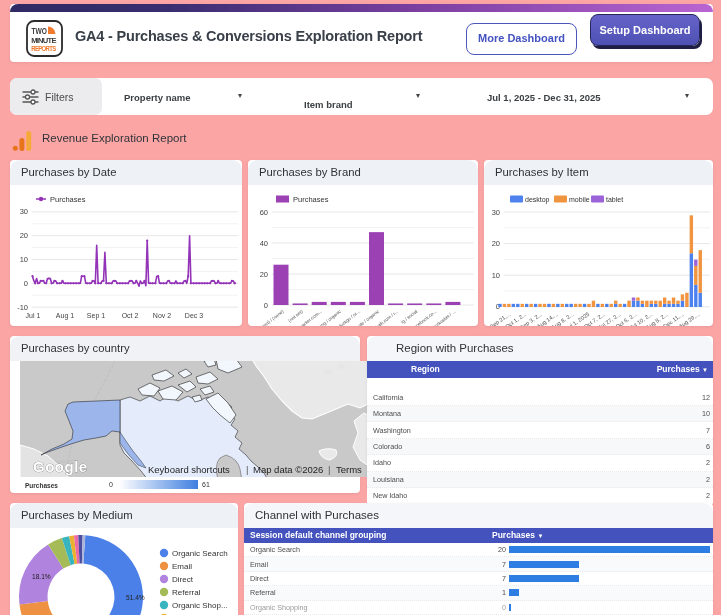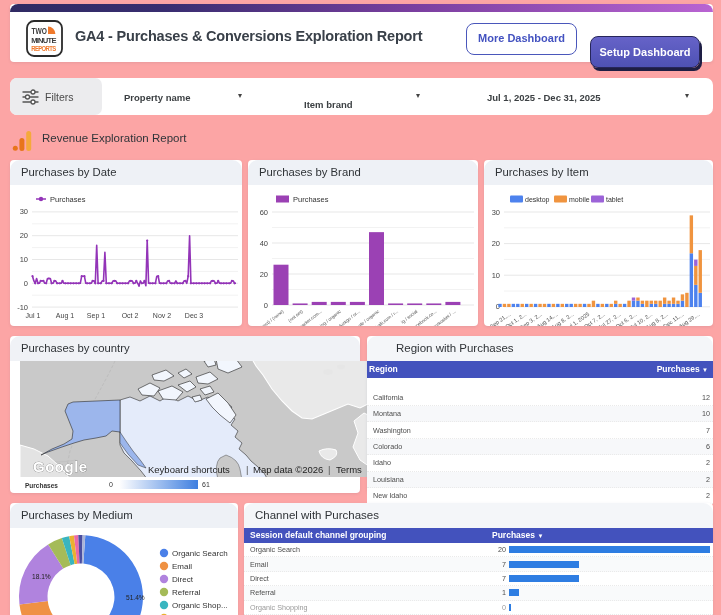--- a/index.html
+++ b/index.html
@@ -2,21 +2,21 @@
 <html><head><meta charset="utf-8"><style>
 * { margin:0; padding:0; box-sizing:border-box; }
 body { font-family:"Liberation Sans",sans-serif; }
 .page { position:relative; width:721px; height:615px; background:#fca5a5; overflow:hidden; }
 .abs { position:absolute; }
 .card { position:absolute; background:#fff; border-radius:4px; box-shadow:0 1px 3px rgba(50,60,90,0.10); }
 .chead { position:absolute; left:0; top:0; right:0; height:25px; background:#eef1f6; border-radius:10px 10px 0 0;
   font-size:11.3px; color:#2f3337; line-height:25px; padding-left:11px; }
 .btn1 { position:absolute; left:466px; top:23px; width:111px; height:32px; background:#fff; border:1.5px solid #4a57bb;
   border-radius:8px; color:#4352c0; font-size:11px; font-weight:bold; text-align:center; line-height:29px; }
-.btn2 { position:absolute; left:590px; top:36px; width:110px; height:32px; background:linear-gradient(#6663c8,#4e51b4);
+.btn2 { position:absolute; left:590px; top:14px; width:110px; height:32px; background:linear-gradient(#6663c8,#4e51b4);
   border:1px solid #26265a; border-radius:8px; color:#fff; font-size:11px; font-weight:bold; text-align:center; line-height:30px; box-shadow:2px 3px 0 #1e1e44; }
 .trow { display:flex; height:16.43px; font-size:7.2px; color:#4d4d4d; align-items:center; border-bottom:1px dotted #eaeaea; }
 .tl { padding-left:6px; flex:1; }
 .tv { padding-right:3px; }
 .crow { display:flex; height:14.4px; font-size:7.2px; color:#4d4d4d; align-items:center; border-bottom:1px dotted #eaeaea; position:relative; }
 .cl { padding-left:6px; width:150px; }
 .cv { position:absolute; right:207px; width:40px; text-align:right; }
 .cbar { position:absolute; left:265px; height:7px; background:#2e7de2; }
 </style></head><body>
 <div class="page">
@@ -339,21 +339,21 @@
 </svg></div>
   <div class="abs" style="left:15px; top:146px; font-size:6.5px; font-weight:bold; color:#333;">Purchases</div>
   <div class="abs" style="left:99px; top:145px; font-size:7px; color:#333;">0</div>
   <div class="abs" style="left:110px; top:144px; width:78px; height:9px; background:linear-gradient(90deg,#fdfdfe,#3f7fe0);"></div>
   <div class="abs" style="left:192px; top:145px; font-size:7px; color:#333;">61</div>
 </div>
 
 <div class="card" style="left:367px; top:336px; width:346px; height:157px;">
   <div class="chead" style="height:25px; background:#f4f6f9; font-size:11.5px;padding-left:29px;">Region with Purchases</div>
   <div class="abs" style="left:0; top:25px; width:346px; height:16.5px; background:#4352bd; color:#fff; font-size:8.5px; font-weight:bold; line-height:16.5px;">
-    <span style="padding-left:2px;">Region</span>
+    <span style="padding-left:12px;margin-left:32px;">Region</span>
     <span style="position:absolute; right:5px;">Purchases <span style="font-size:6px;">▼</span></span>
   </div>
   <div class="abs" style="left:0; top:41.5px; width:346px;margin-top:12px;">
         <div class="trow" style="background:#fff">
           <span class="tl">California</span>
           <span class="tv">12</span>
         </div>
         <div class="trow" style="background:#f7f8fa">
           <span class="tl">Montana</span>
           <span class="tv">10</span>

